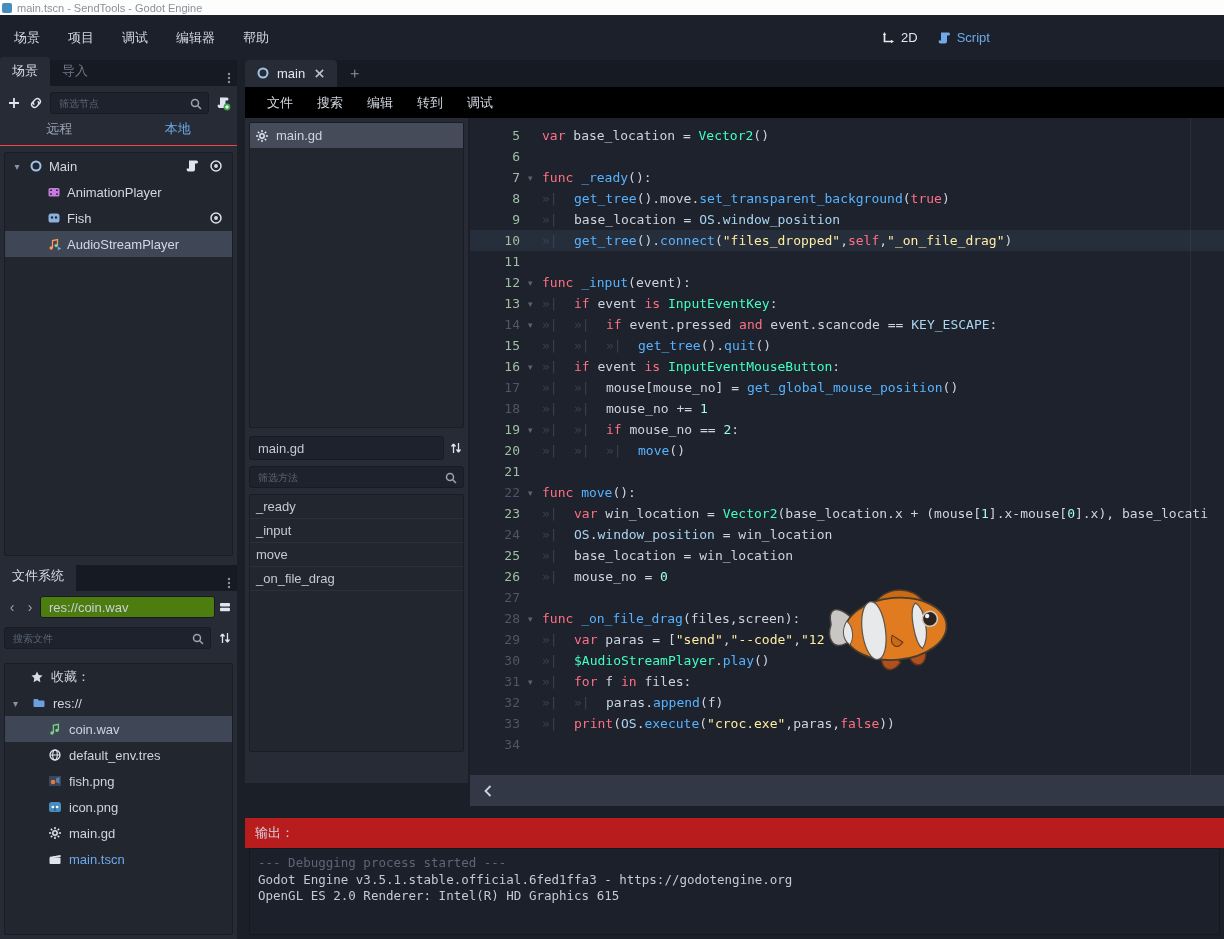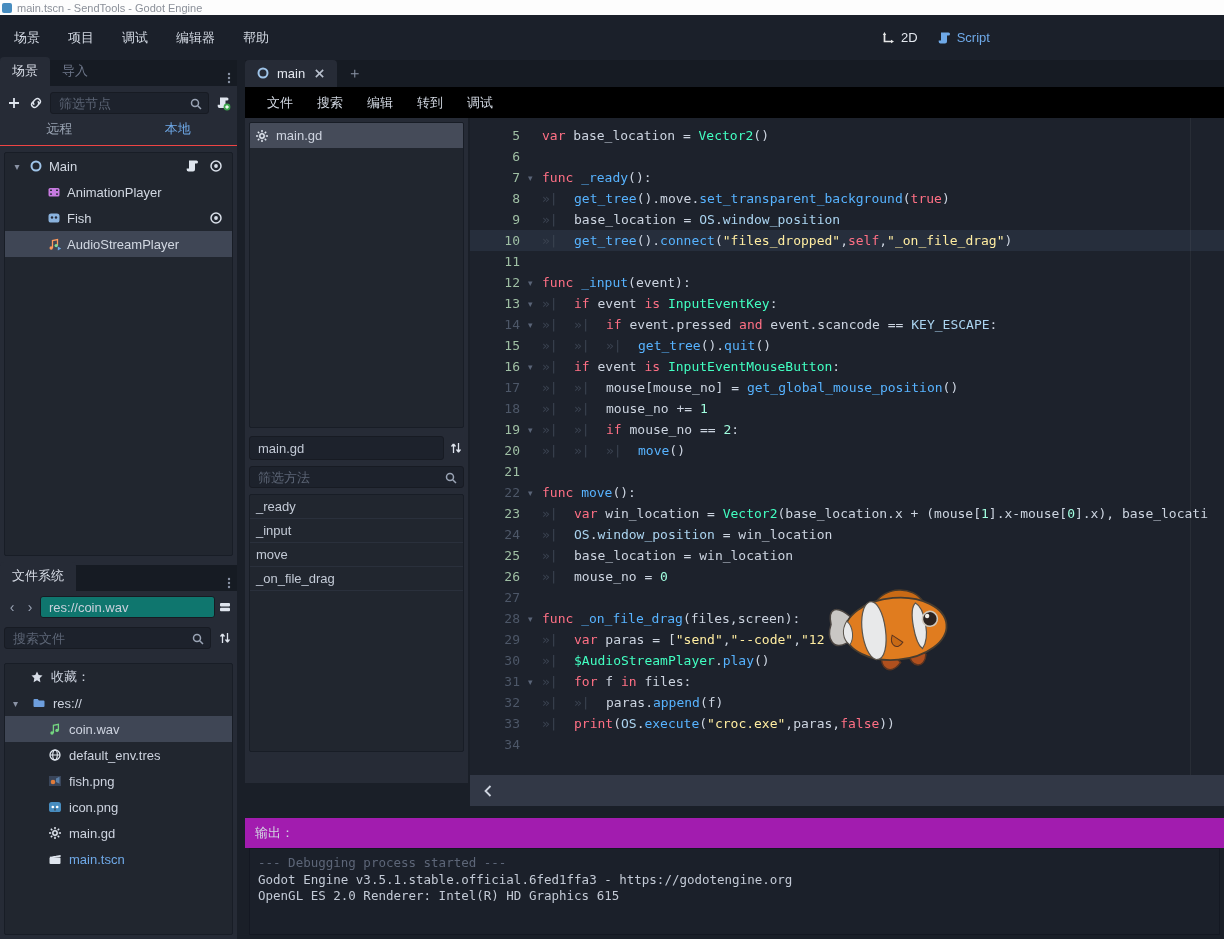--- a/index.html
+++ b/index.html
@@ -25,39 +25,39 @@
   .dock-tabbar { display:flex; align-items:flex-end; height:26px; background:#161b23; }
   .dock-tab { padding:5px 12px 6px; color:#6d7689; background:transparent; border-radius:4px 4px 0 0; }
   .dock-tab.active { background:#262b36; color:#d6dbe5; }
   .dots-btn { margin-left:auto; width:22px; display:flex; justify-content:center; }
   #left-dock { position:absolute; left:0; top:60px; width:237px; height:879px; background:#262b36; }
   #scene-dock { position:absolute; left:0; top:0; width:237px; height:500px; }
   #scene-toolbar { display:flex; align-items:center; gap:6px; padding:6px 6px; height:34px; }
   .tool-btn { width:24px; height:22px; display:flex; align-items:center; justify-content:center; border-radius:3px; }
   .filter-box { position:relative; flex:1; }
   .filter-box input { width:100%; height:22px; background:#1d222c; border:1px solid #171b23; border-radius:3px;
-    color:#e5e5e5; font-family:"Liberation Sans",sans-serif; font-size:13px; padding:0 22px 0 8px; outline:none; }
+    color:#e5e5e5; font-family:"Liberation Sans",sans-serif; font-size:10px; padding:0 22px 0 8px; outline:none; }
   .filter-box input::placeholder { color:#5c6575; }
   .filter-box .mag { position:absolute; right:5px; top:4px; }
   #subtabs { display:flex; height:26px; align-items:flex-start; border-bottom:1px solid #ef4444; }
   #subtabs .st { flex:1; text-align:center; color:#99a3b2; }
   #subtabs .st.active { color:#6fa9e8; }
   .tree-panel { background:#21262f; border:1px solid #181d26; border-radius:2px; overflow:hidden; }
   #scene-tree { position:absolute; left:4px; top:92px; width:229px; height:404px; }
   .trow { height:26px; display:flex; align-items:center; gap:5px; padding-left:6px; position:relative; }
   .trow .arr { width:12px; color:#8a93a5; font-size:10px; text-align:center; }
   .trow .lbl { color:#d2d8e2; white-space:nowrap; overflow:hidden; }
   .trow.selected { background:#3f4655; }
   .trow .right-ic { position:absolute; display:flex; gap:8px; right:8px; }
   .ic14 { width:16px; height:16px; display:inline-flex; align-items:center; justify-content:center; flex:0 0 auto; }
   
   #fs-dock { position:absolute; left:0; top:505px; width:237px; height:374px; }
   #fs-nav { display:flex; align-items:center; gap:2px; padding:4px 4px; height:32px; }
   .nav-arrow { width:16px; text-align:center; color:#9aa4b5; font-size:14px; }
-  #fs-path { flex:1; height:22px; background:#0f766e; border:1px solid #171b23; border-radius:3px;
+  #fs-path { flex:1; height:22px; background:#4d7c0f; border:1px solid #171b23; border-radius:3px;
     display:flex; align-items:center; padding:0 8px; color:#c9d0dc; white-space:nowrap; overflow:hidden; }
   #fs-search-row { display:flex; align-items:center; gap:6px; padding:2px 4px; height:30px; }
   #fs-tree { position:absolute; left:4px; top:98px; width:229px; height:272px; }
   .frow { height:26px; display:flex; align-items:center; gap:6px; padding-left:8px; }
   .frow .lbl { white-space:nowrap; }
   .frow.selected { background:#3f4655; }
   .frow.accent .lbl { color:#6fa9e8; }
   .indent1 { padding-left:24px; }
   .indent2 { padding-left:42px; }
   
@@ -88,21 +88,21 @@
   .cl.cur { background:#262e3c; }
   .cl .ln { width:58px; text-align:right; padding-right:8px; color:#4d5768; flex:0 0 auto; }
   .cl .ln.safe { color:#9fbfa4; }
   .cl .fold { width:14px; color:#5a6478; font-size:9px; flex:0 0 auto; font-family:"Liberation Sans",sans-serif; }
   .tabm { display:inline-block; width:32px; color:#3a4250; }
   .tk-d { color:#ccd4e0; } .tk-k { color:#ff7085; } .tk-s { color:#ffeda1; }
   .tk-n { color:#a1ffe0; } .tk-t { color:#42ffc2; } .tk-f { color:#57b3ff; } .tk-m { color:#abd4f0; }
   #code-bottom { position:absolute; left:470px; top:775px; width:754px; height:31px; background:#323846;
     display:flex; align-items:center; padding-left:10px; }
   
-  #output-header { position:absolute; left:245px; top:818px; width:979px; height:30px; background:#a21caf;
+  #output-header { position:absolute; left:245px; top:818px; width:979px; height:30px; background:#b91c1c;
     display:flex; align-items:center; padding-left:10px; color:#d2d8e2; }
   #output-body { position:absolute; left:249px; top:848px; width:971px; height:87px; background:#1b202a;
     border:1px solid #141822; font-family:"DejaVu Sans Mono","Liberation Mono",monospace; font-size:12.5px;
     padding:6px 8px; }
   .orow { line-height:16.5px; color:#c3cad6; white-space:nowrap; }
   .orow.dim { color:#5d6678; }
   
   #fish { position:absolute; left:822px; top:583px; width:145px; height:100px; }
   svg { display:block; }
 </style>

